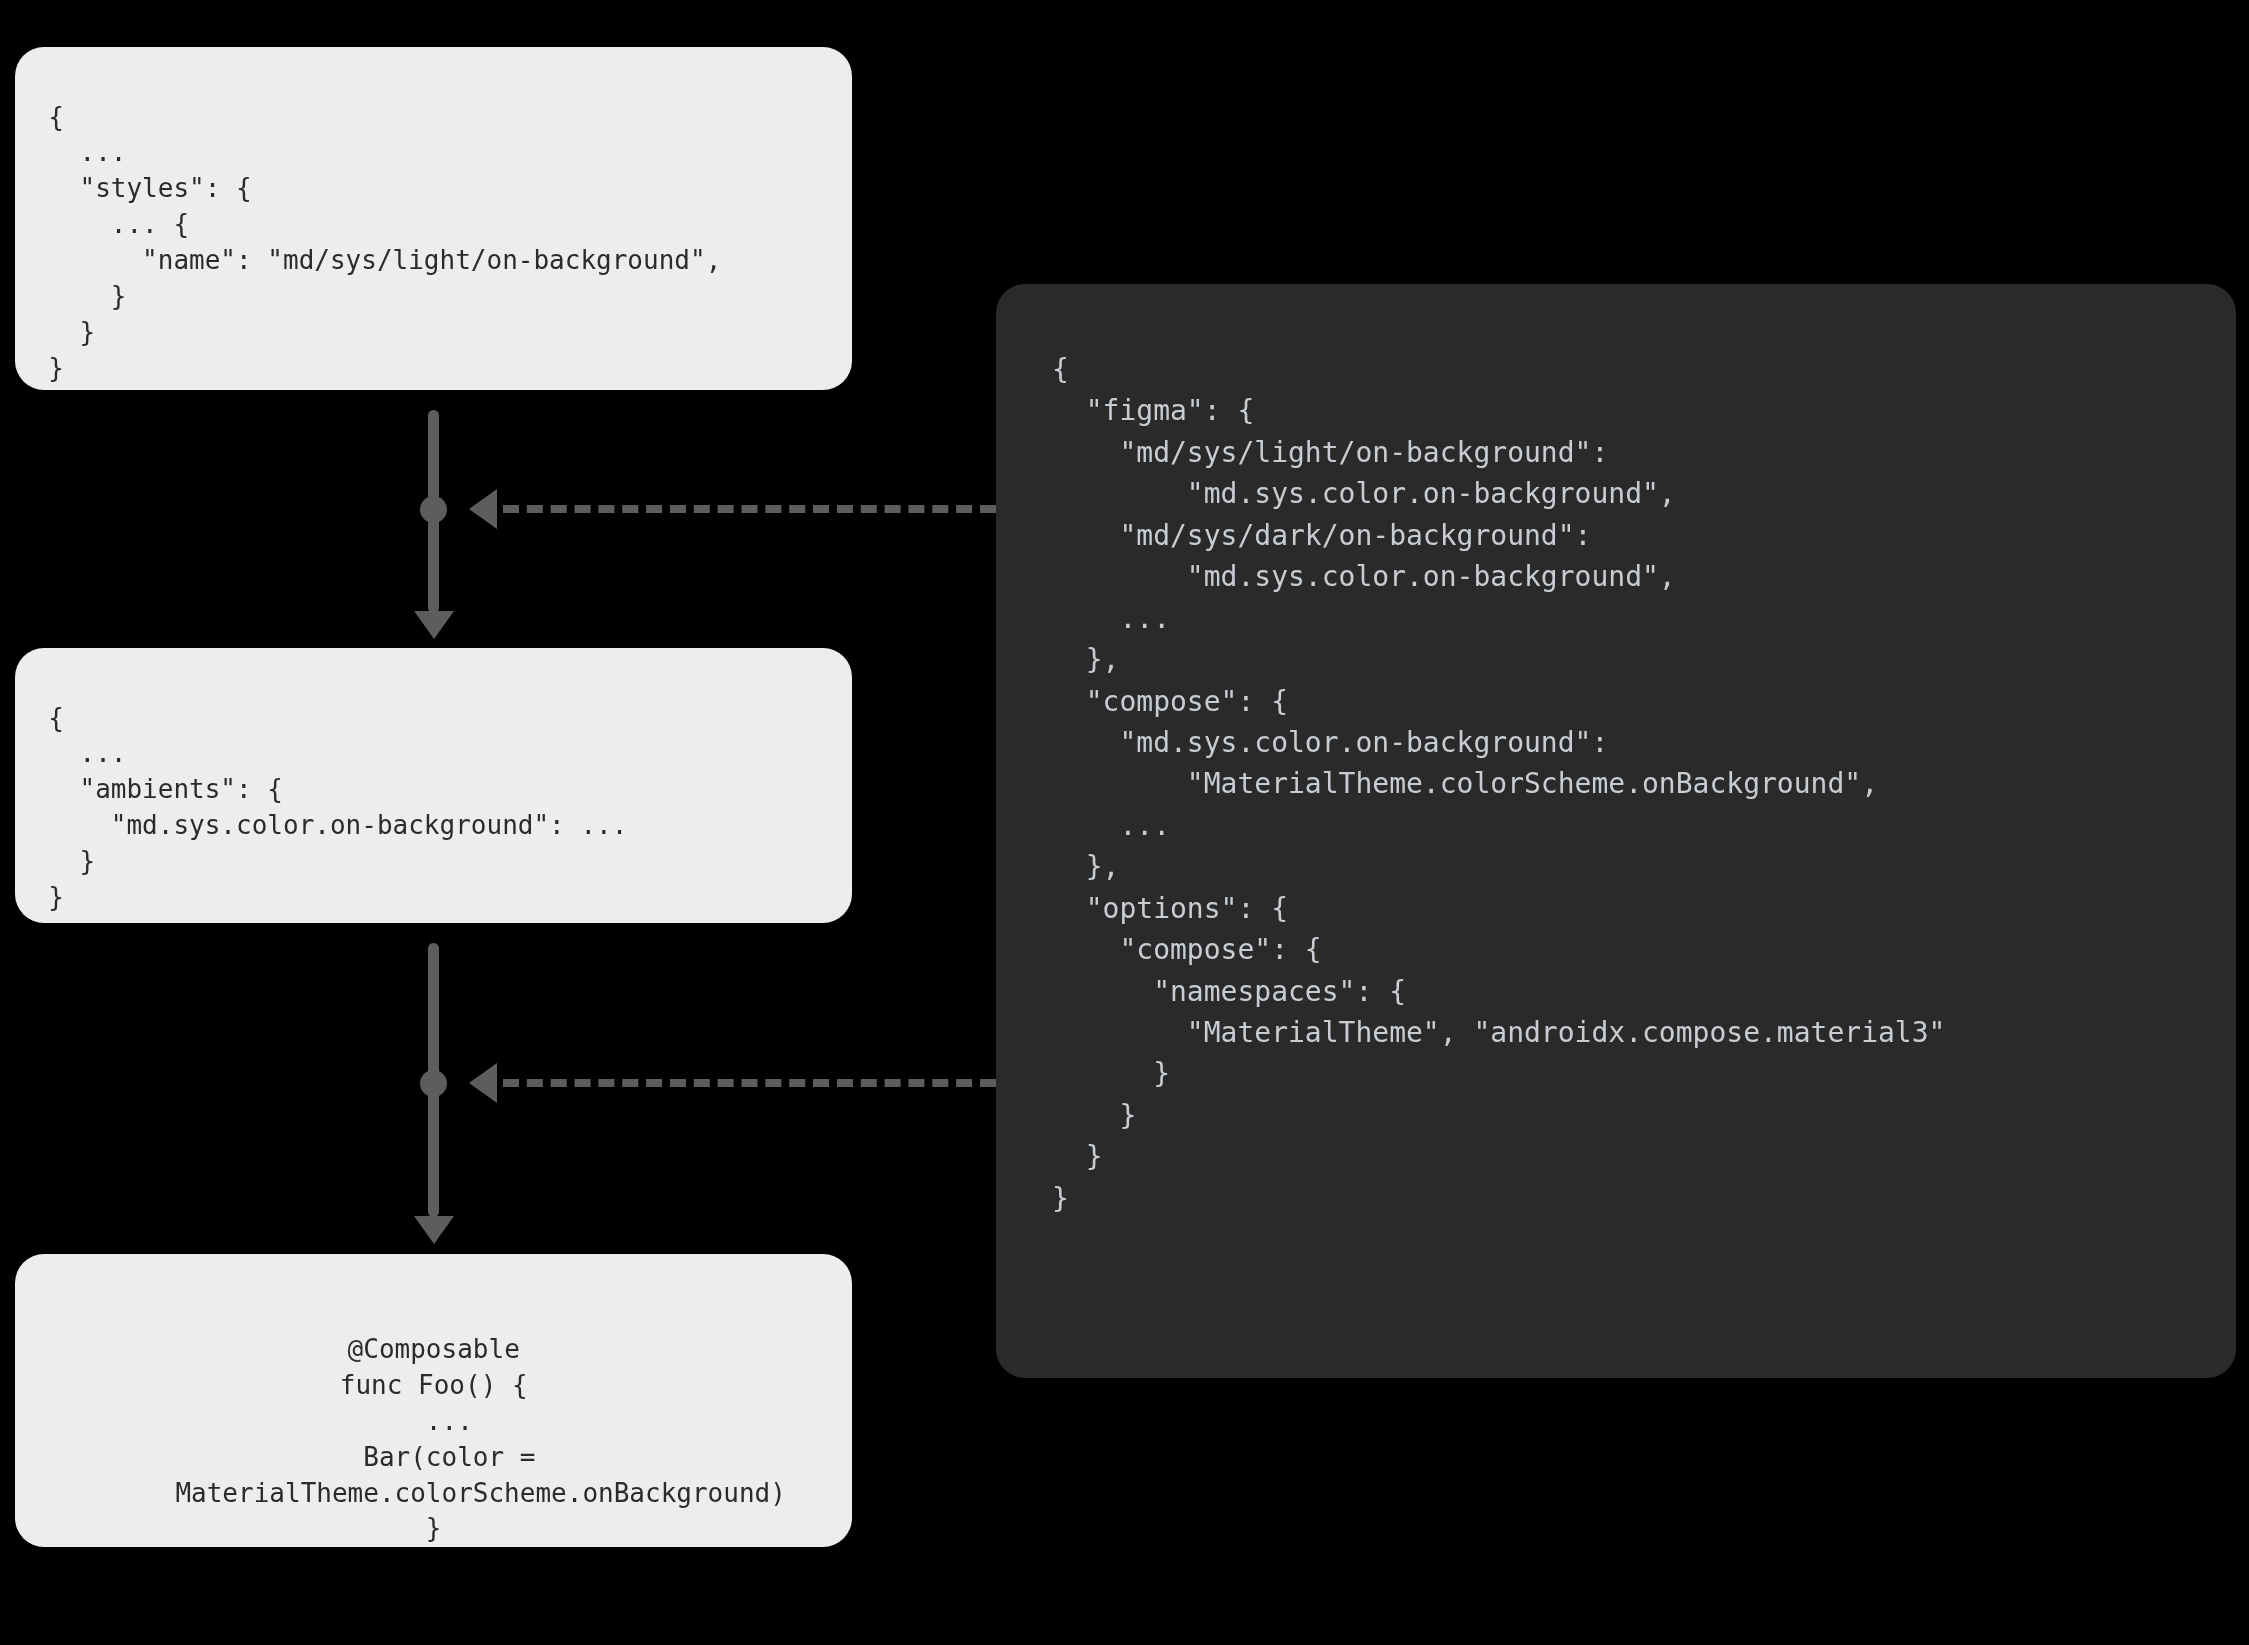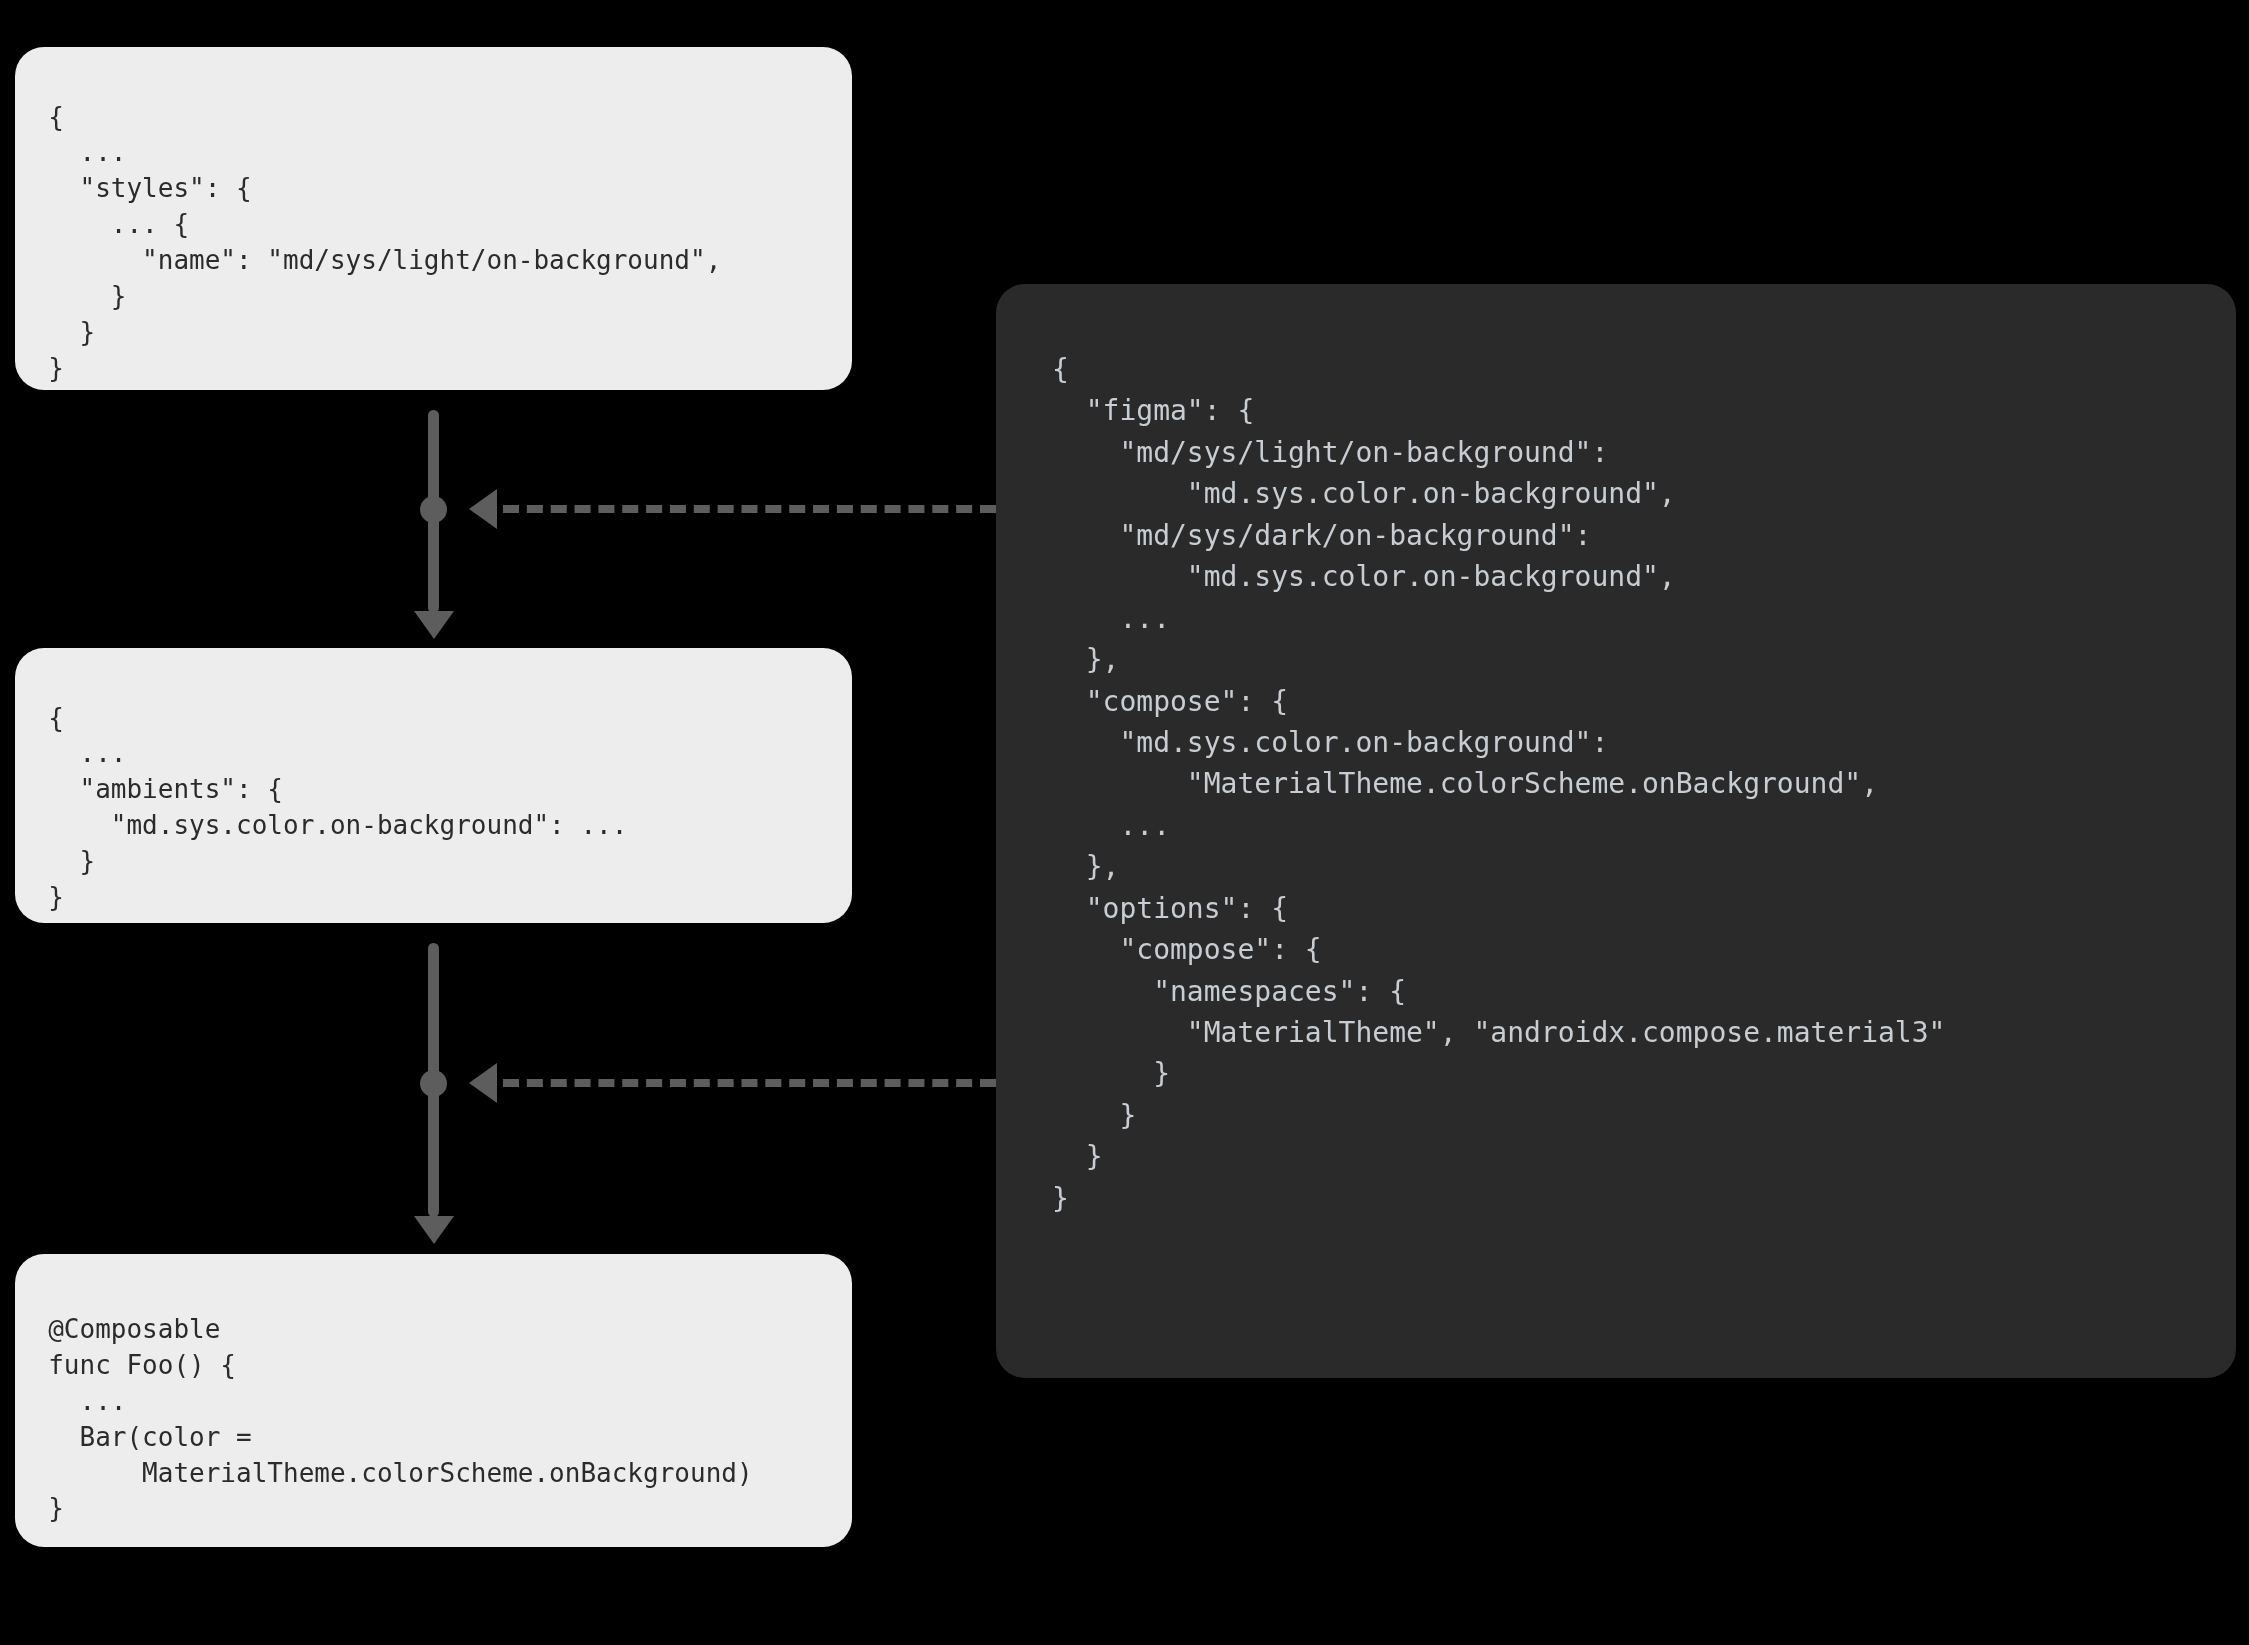--- a/index.html
+++ b/index.html
@@ -35,21 +35,21 @@
     line-height: 1.38;
   }
   .dark pre {
     font-size: 28px;
     line-height: 1.48;
   }
 
   
   #b1 { left: 15.2px;  top: 47px;   width: 837px; height: 343px; }
   #b2 { left: 15.2px;  top: 648px; width: 837px; height: 275px; }
-  #b3 { left: 15.2px;  top: 1254px; width: 837px; height: 293px; padding-top:36px;}
+  #b3 { left: 15.2px;  top: 1254px; width: 837px; height: 293px; padding-top:56px;text-align:center;}
   #cfg{ left: 996px; top: 284px;  width: 1240px; height: 1094px; padding: 43px 56px; }
 
   
   .vshaft {
     position: absolute;
     width: 10.5px;
     background: #5d5d5d;
     border-radius: 5.3px;
   }
   .vhead {

